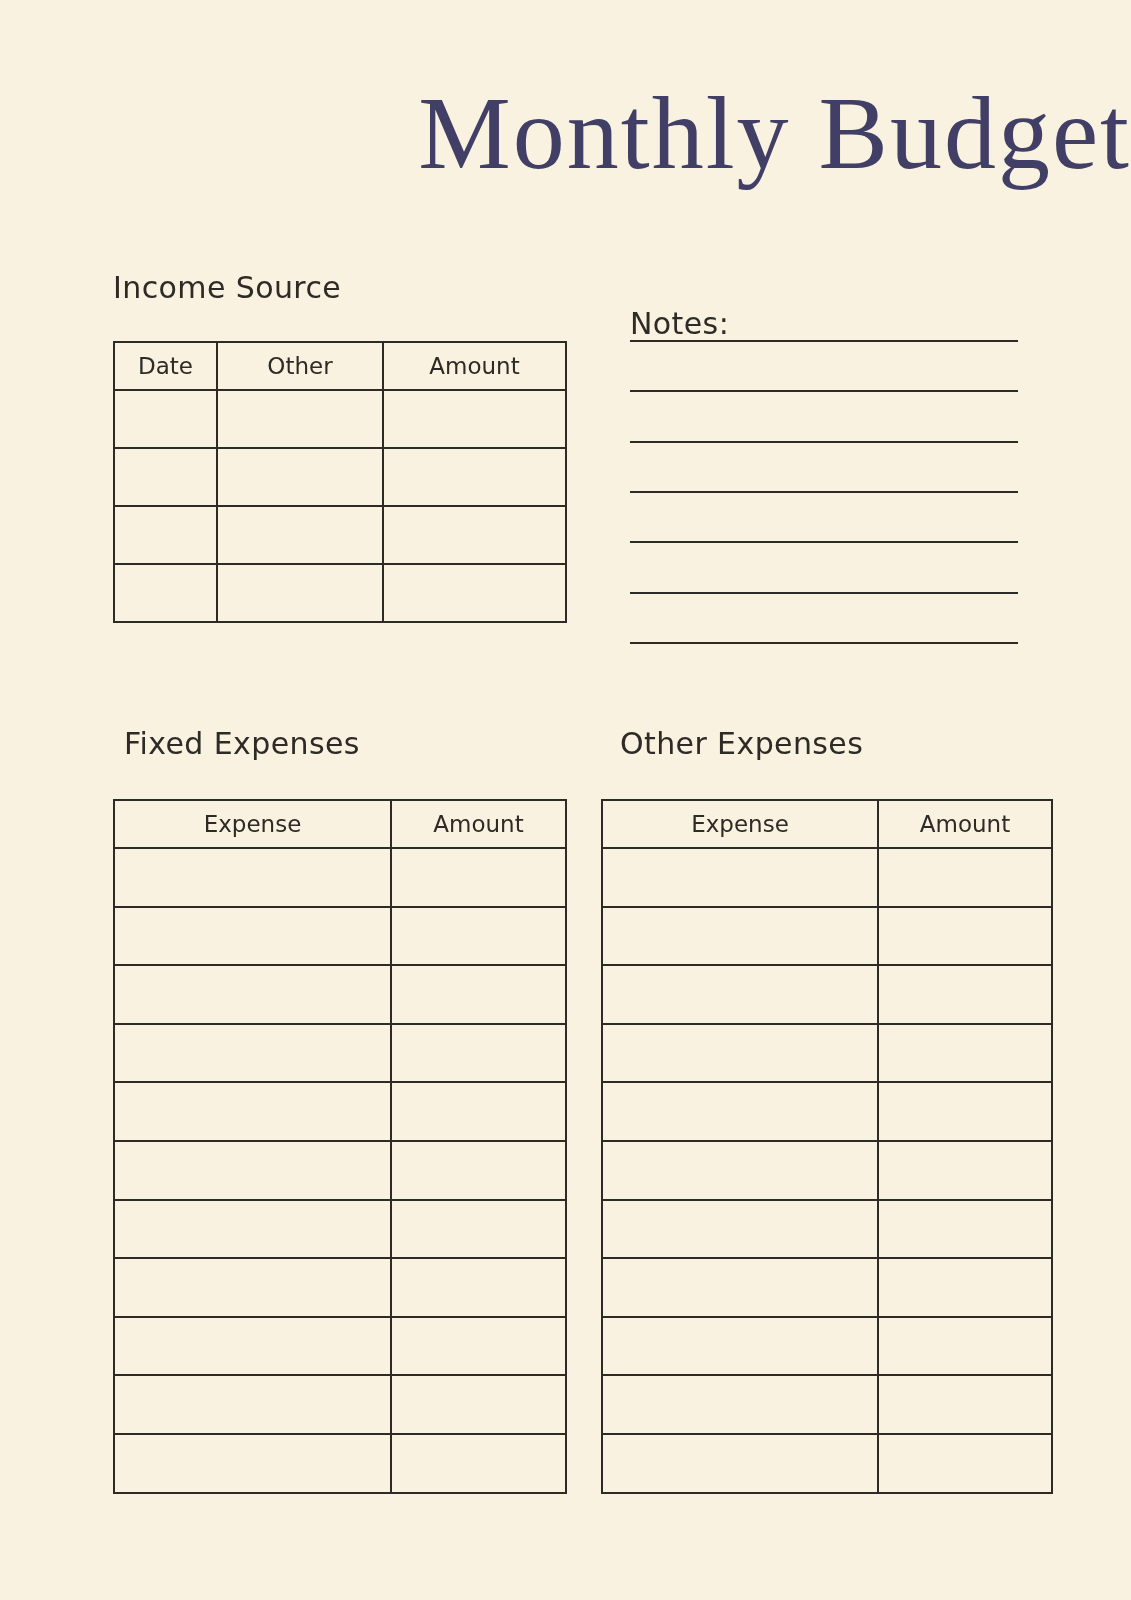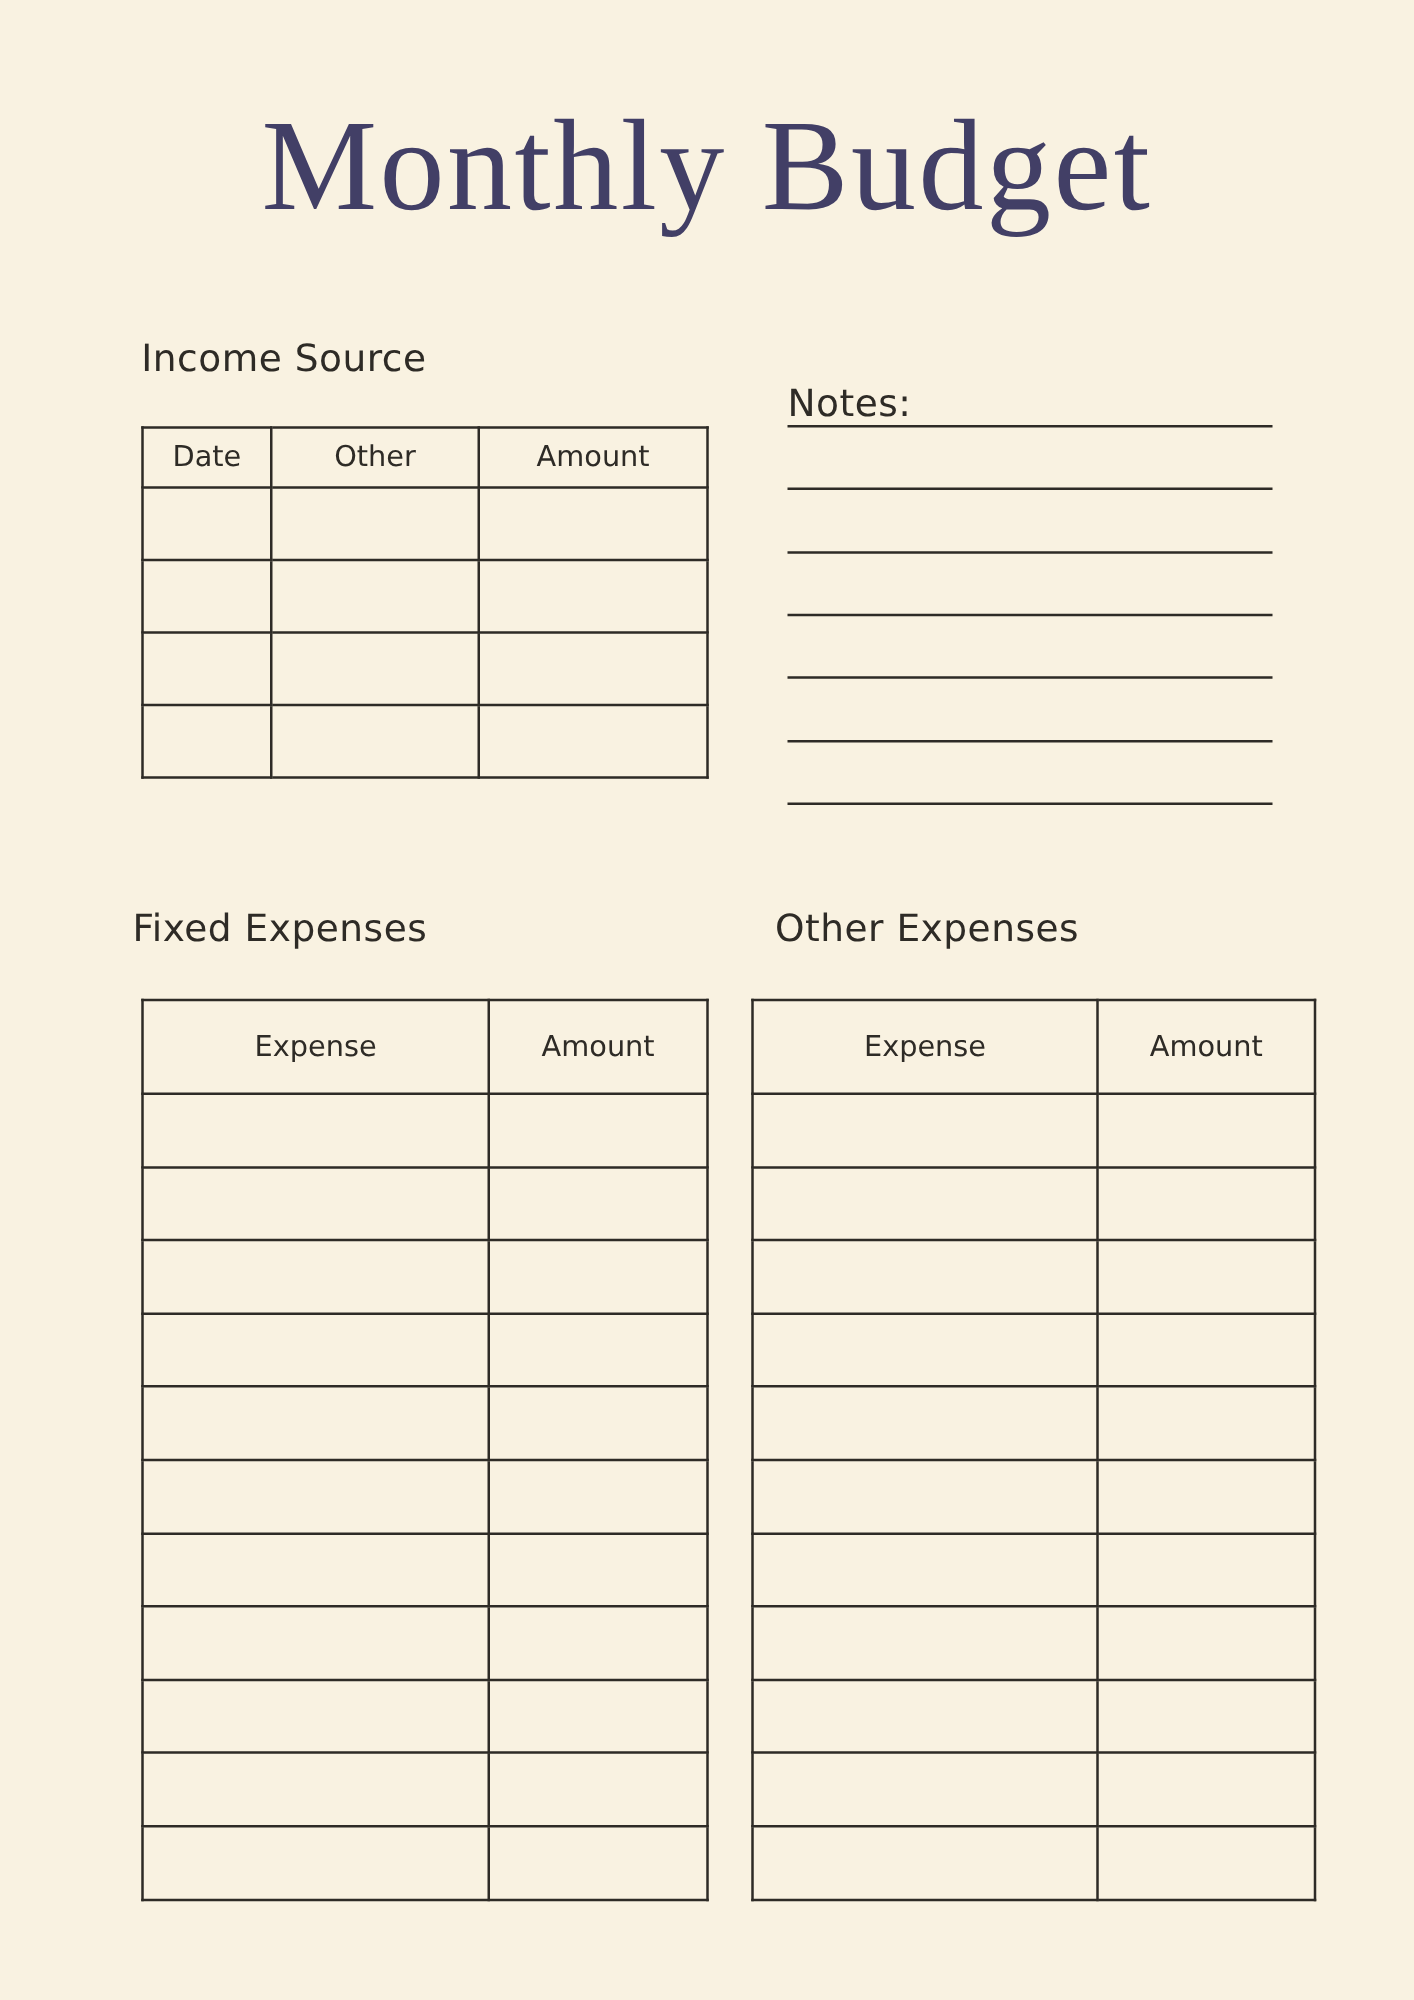--- a/index.html
+++ b/index.html
@@ -15,39 +15,39 @@
     height: 1600px;
     font-family: "DejaVu Sans", "Liberation Sans", sans-serif;
     color: var(--ink);
     overflow: hidden;
   }
   .page-title {
     position: absolute;
     top: 76px;
     left: 0;
     width: 100%;
-    text-align: center;
+    text-align: right;
     font-family: "Liberation Serif", "DejaVu Serif", serif;
     font-weight: 400;
     font-size: 104px;
     line-height: 1.1;
     letter-spacing: 2px;
     color: var(--title);
   }
   .section-heading {
     position: absolute;
     font-size: 30px;
     font-weight: 500;
     letter-spacing: 0.4px;
     color: var(--ink);
     white-space: nowrap;
   }
   #income-heading { left: 113px; top: 270px; }
   #notes-heading  { left: 630px; top: 270px; margin-top: 36px; }
-  #fixed-heading  { left: 106px; top: 726px; }
+  #fixed-heading  { left: 124px; top: 726px; }
   #other-heading  { left: 620px; top: 726px; }
 
   table.grid {
     position: absolute;
     border-collapse: collapse;
     table-layout: fixed;
   }
   table.grid th, table.grid td {
     border: 2px solid var(--ink);
     font-size: 23px;
@@ -56,21 +56,21 @@
     vertical-align: middle;
     padding: 0;
     color: var(--ink);
   }
   #income-table { left: 113px; top: 341px; width: 452px; }
   #income-table thead tr { height: 48px; }
   #income-table tbody tr { height: 58px; }
 
   #fixed-table { left: 113px; top: 799px; width: 452px; }
   #other-table { left: 601px; top: 799px; width: 450px; }
-  #fixed-table thead tr, #other-table thead tr { height: 75px; }
+  #fixed-table thead tr, #other-table thead tr { height: 48px; }
   #fixed-table tbody tr, #other-table tbody tr { height: 58.6px; }
 
   .notes-lines {
     position: absolute;
     left: 630px;
     top: 340px;
     width: 388px;
     height: 310px;
   }
   .note-line {

